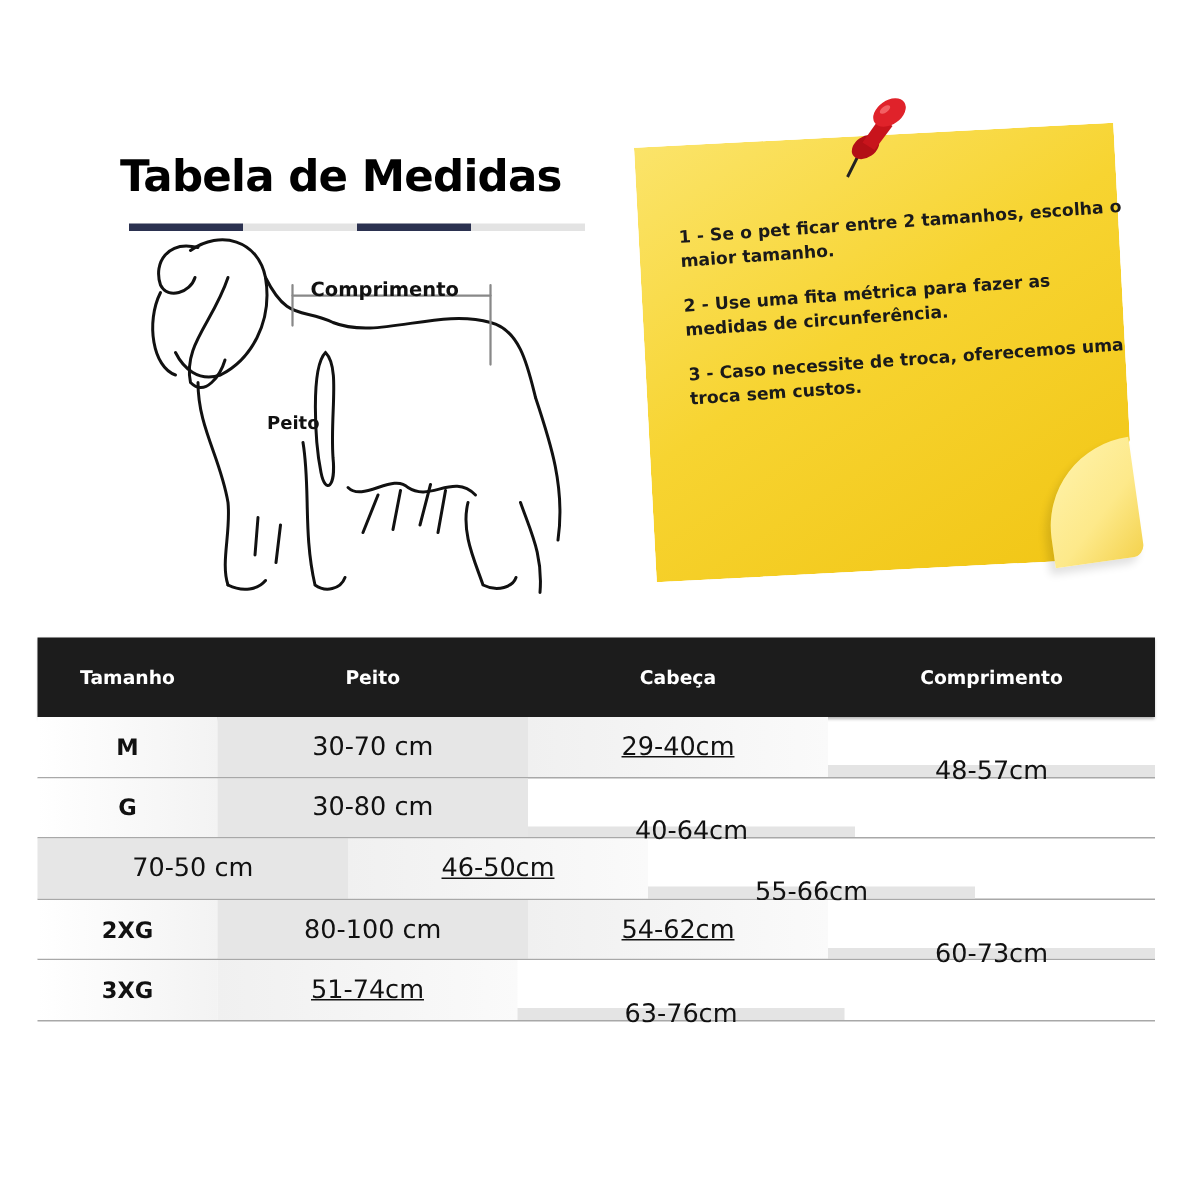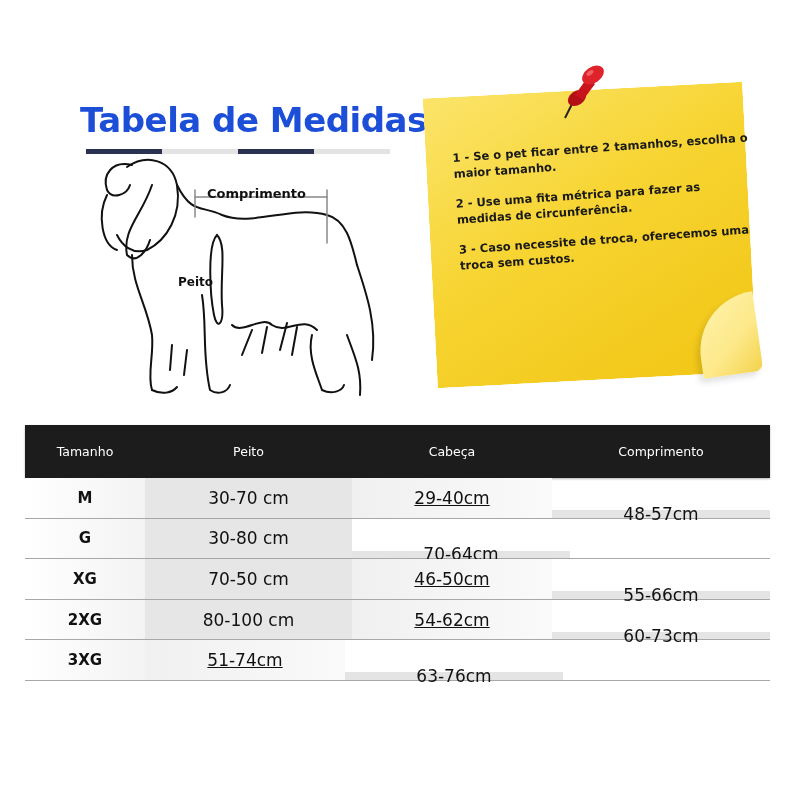--- a/index.html
+++ b/index.html
@@ -1,19 +1,19 @@
 <!DOCTYPE html>
 <html><head>
 <meta charset="utf-8">
 <style>
   html, body { margin:0; padding:0; }
   body { width:800px; height:800px; background:#ffffff; position:relative; overflow:hidden;
          font-family:"DejaVu Sans", sans-serif; color:#111; }
-  .title { position:absolute; left:80px; top:100px; font-size:34px; font-weight:bold;
-           letter-spacing:-0.5px; color:#1d4ed8; font-family:"DejaVu Sans", sans-serif; }
+  .title { position:absolute; left:80px; top:100px; font-size:29px; font-weight:bold;
+           letter-spacing:-0.5px; color:#000000; font-family:"DejaVu Sans", sans-serif; }
   .bars { position:absolute; left:86px; top:149px; display:flex; }
   .bars span { display:block; height:5px; width:76px; }
   .bars .navy { background:#2b3150; }
   .bars .gray { background:#e3e3e3; }
   .dog { position:absolute; left:92px; top:155px; width:290px; height:260px; }
   .lbl-comp { position:absolute; left:207px; top:186px; font-size:13px; font-weight:bold; color:#111; }
   .lbl-peito { position:absolute; left:178px; top:275px; font-size:12px; font-weight:bold; color:#111; }
 
   .note-wrap { position:absolute; left:430px; top:90px; width:325px; height:300px; }
   .note { position:absolute; left:0; top:0; width:320px; height:290px;
@@ -24,21 +24,21 @@
   .curl { position:absolute; left:268px; top:205px; width:60px; height:80px;
           background:linear-gradient(135deg,#fff4b0 0%,#fde98a 60%,#f4d24d 100%);
           border-radius:60px 0 8px 0; transform:rotate(-8deg);
           box-shadow:-4px 4px 6px rgba(0,0,0,0.12); }
   .note-text { position:absolute; left:22px; top:60px; width:300px; transform:rotate(-4deg);
                transform-origin:left top; font-size:11.5px; font-weight:bold; line-height:16px; color:#1a1a1a; }
   .note-text p { margin:0 0 14px 0; }
   .pin { position:absolute; left:555px; top:60px; width:60px; height:60px; }
 
   .table { position:absolute; left:25px; top:425px; width:745px; }
-  .thead { display:flex; height:53px; background:#1c1c1c; color:#fff; font-weight:normal; font-size:12.5px;
+  .thead { display:flex; height:53px; background:#1c1c1c; color:#fff; font-weight:bold; font-size:12.5px;
            box-shadow:0 1px 2px rgba(0,0,0,0.3); }
   .thead div { display:flex; align-items:center; justify-content:center; }
   .c0 { width:120px; } .c1 { width:207px; } .c2 { width:200px; } .c3 { width:218px; }
   .row { display:flex; height:39.6px; border-bottom:1.5px solid #a8a8a8; font-size:17px; }
   .row div { display:flex; align-items:center; justify-content:center; }
   .row .c0 { background:linear-gradient(90deg,#ffffff,#f3f3f3); font-weight:bold; font-size:15px; }
   .row .c1 { background:#e6e6e6; }
   .row .c2 { background:linear-gradient(90deg,#f0f0f0,#fafafa);text-decoration:underline; }
   .row .c3 { background:#e4e4e4;margin-top:32px; }
 </style>
@@ -103,24 +103,23 @@
   </div>
   <div class="row">
     <div class="c0">M</div>
     <div class="c1">30-70 cm</div>
     <div class="c2">29-40cm</div>
     <div class="c3">48-57cm</div>
   </div>
   <div class="row">
     <div class="c0">G</div>
     <div class="c1">30-80 cm</div>
-    <div class="c3">70-64cm</div>
+    <div class="c3">40-64cm</div>
   </div>
   <div class="row">
-    <div class="c0">XG</div>
     <div class="c1">70-50 cm</div>
     <div class="c2">46-50cm</div>
     <div class="c3">55-66cm</div>
   </div>
   <div class="row">
     <div class="c0">2XG</div>
     <div class="c1">80-100 cm</div>
     <div class="c2">54-62cm</div>
     <div class="c3">60-73cm</div>
   </div>

